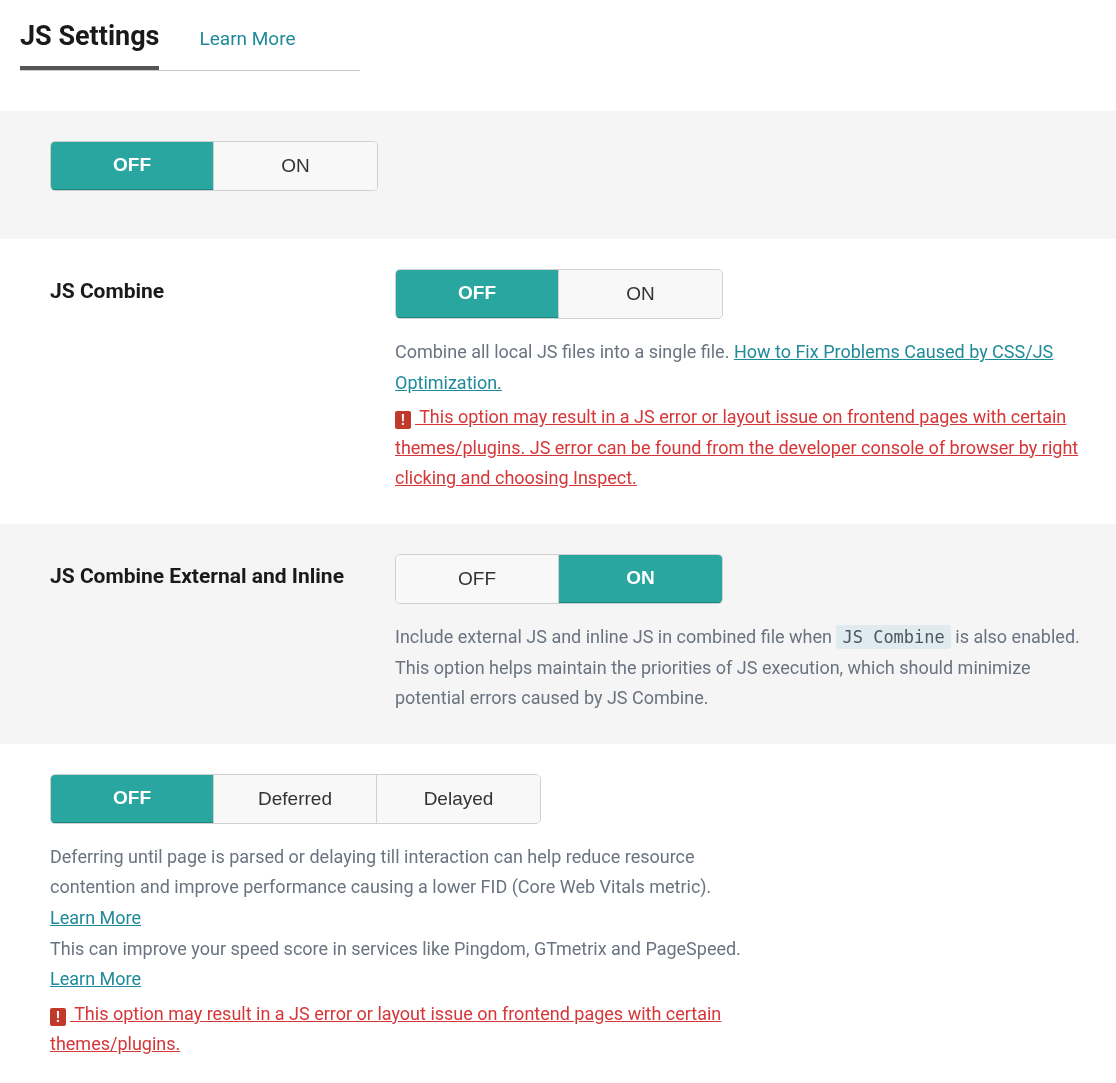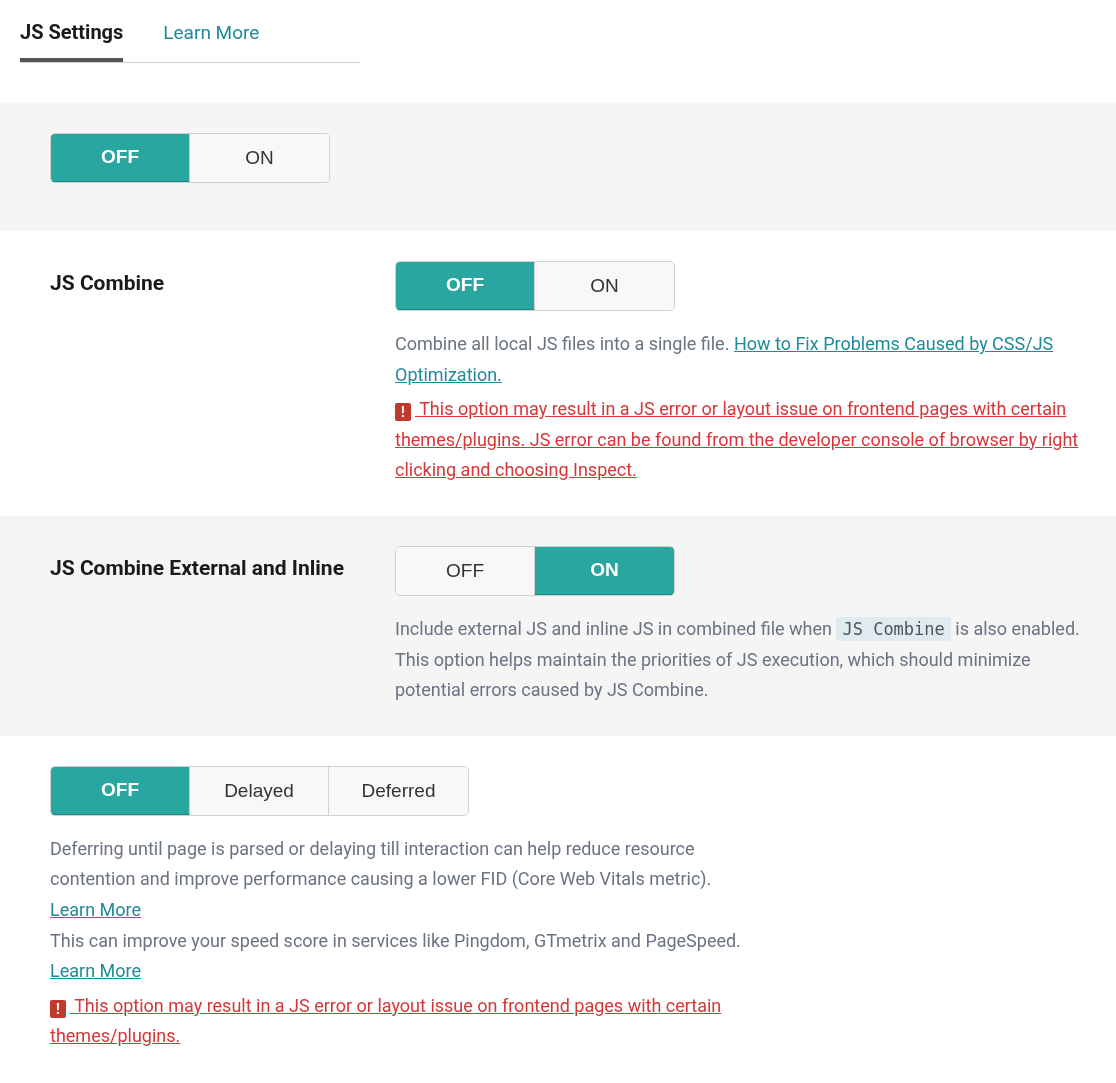--- a/index.html
+++ b/index.html
@@ -13,21 +13,21 @@
       color: #333;
       width: 1116px;
     }
     .tabs {
       display: flex;
       align-items: baseline;
       gap: 40px;
       padding: 20px 0 0 20px;
     }
     .tab-active {
-      font-size: 20px;
+      font-size: 27px;
       font-weight: 700;
       color: #1a1a1a;
       padding-bottom: 14px;
       border-bottom: 4px solid #555;
     }
     .tab-link {
       font-size: 19px;
       color: #1e8a9a;
       padding-bottom: 14px;
       cursor: pointer;
@@ -60,21 +60,21 @@
       flex: 1;
     }
     .toggle-group {
       display: inline-flex;
       border: 1px solid #d0d0d0;
       border-radius: 5px;
       overflow: hidden;
       margin-bottom: 18px;
     }
     .toggle-btn {
-      width: 139px;
+      width: 163px;
       height: 48px;
       display: flex;
       align-items: center;
       justify-content: center;
       font-size: 19px;
       font-weight: 400;
       background: #f8f8f8;
       color: #333;
       cursor: pointer;
       border: none;
@@ -180,22 +180,22 @@
       <div class="desc">
         <span>Include external JS and inline JS in combined file when </span><code class="inline">JS Combine</code><span> is also enabled. This option helps maintain the priorities of JS execution, which should minimize potential errors caused by JS Combine.</span>
       </div>
     </div>
   </div>
 
   <div class="setting-row">
     <div class="setting-body">
       <div class="toggle-group">
         <button class="toggle-btn active">OFF</button>
+        <button class="toggle-btn">Deferred</button>
         <button class="toggle-btn">Delayed</button>
-        <button class="toggle-btn">Deferred</button>
       </div>
       <div class="desc">
         <span>Deferring until page is parsed or delaying till interaction can help reduce resource contention and improve performance causing a lower FID (Core Web Vitals metric). </span><a href="#" class="link">Learn More</a>
       </div>
       <div class="desc">
         <span>This can improve your speed score in services like Pingdom, GTmetrix and PageSpeed. </span><a href="#" class="link">Learn More</a>
       </div>
       <div class="warning">
         <span class="warn-icon">!</span>
         <span>This option may result in a JS error or layout issue on frontend pages with certain themes/plugins.</span>

